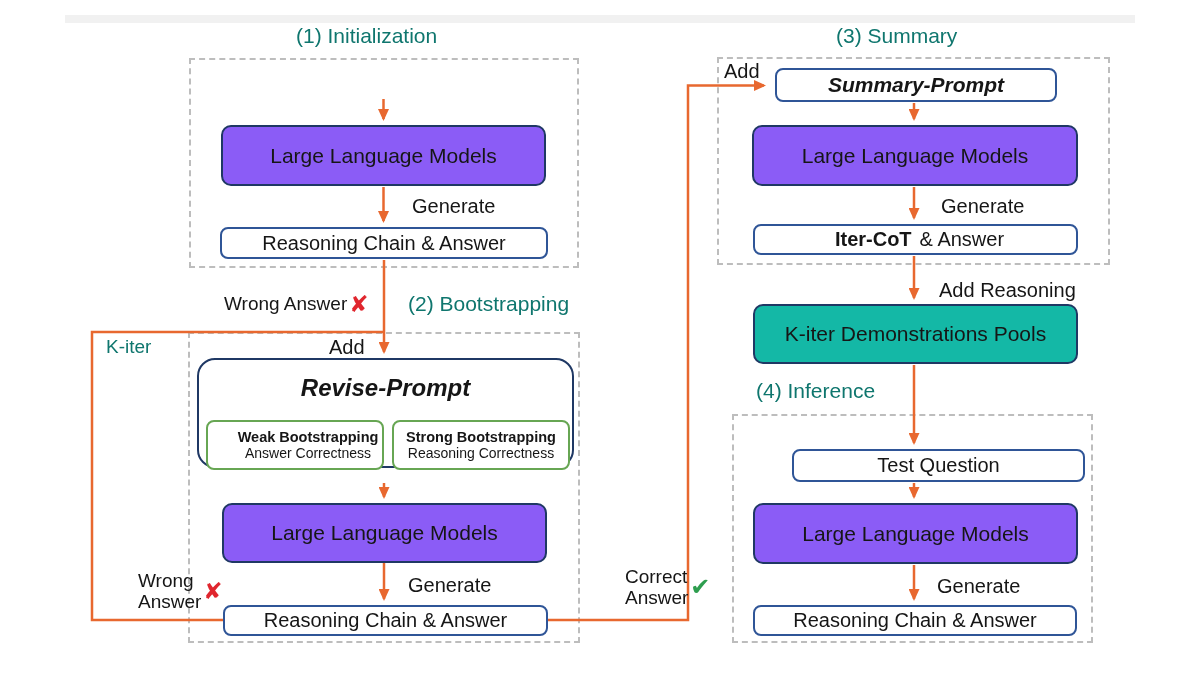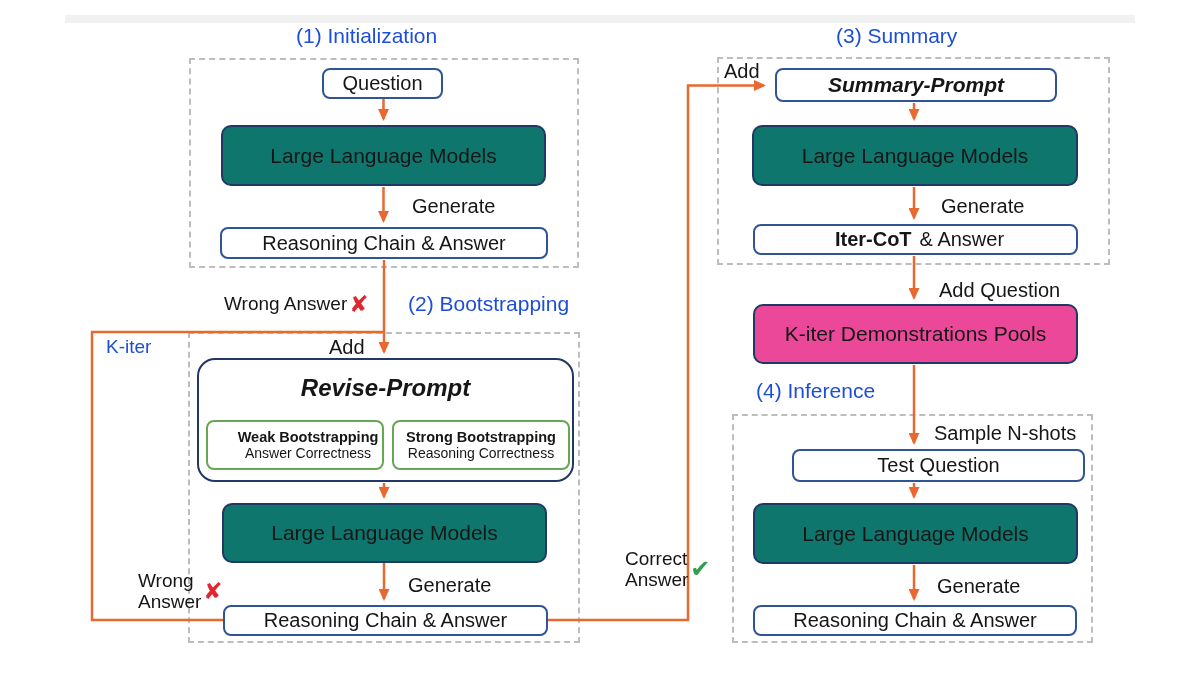--- a/index.html
+++ b/index.html
@@ -3,28 +3,28 @@
 <meta charset="utf-8">
 <style>
   html,body{margin:0;padding:0;background:#ffffff;}
   .stage{
     position:relative;width:1200px;height:675px;background:#ffffff;overflow:hidden;
     font-family:"Liberation Sans","DejaVu Sans",sans-serif;color:#161616;
   }
   .topstrip{position:absolute;left:65px;top:15px;width:1070px;height:8px;background:#f1f1f1;}
   .arrows{position:absolute;left:0;top:0;z-index:1;}
   .dashed{position:absolute;border:2px dashed #bdbdbd;z-index:0;box-sizing:border-box;}
-  .sec-title{position:absolute;z-index:3;color:#1d4ed8;font-size:21px;white-space:nowrap;}
+  .sec-title{position:absolute;z-index:3;color:#0f766e;font-size:21px;white-space:nowrap;}
   .node{
     position:absolute;z-index:2;box-sizing:border-box;background:#ffffff;
     border:2px solid #2f5597;border-radius:8px;display:flex;align-items:center;
     justify-content:center;font-size:20px;white-space:nowrap;
   }
-  .llm{background:#0f766e;border-color:#1f3864;border-radius:10px;font-size:21px;}
-  .pool{background:#ec4899;border-color:#1f3864;border-radius:10px;font-size:21px;}
+  .llm{background:#8b5cf6;border-color:#1f3864;border-radius:10px;font-size:21px;}
+  .pool{background:#14b8a6;border-color:#1f3864;border-radius:10px;font-size:21px;}
   .revise{border-color:#1f3864;border-radius:18px;justify-content:flex-start;
     align-items:flex-start;flex-direction:column;}
   .revise-title{width:100%;text-align:center;font-weight:bold;font-style:italic;
     font-size:24px;margin-top:14px;}
   .subbox{
     position:absolute;box-sizing:border-box;background:#fff;border:2px solid #67a653;
     border-radius:8px;display:flex;flex-direction:column;align-items:center;
     justify-content:center;font-size:14px;line-height:16.5px;white-space:nowrap;
   }
   .subbox .b{font-weight:bold;font-size:14.5px;}
@@ -71,25 +71,24 @@
   <div class="dashed" style="left:189px;top:58px;width:390px;height:210px;"></div>
   <div class="dashed" style="left:188px;top:332px;width:392px;height:311px;"></div>
   <div class="dashed" style="left:717px;top:57px;width:393px;height:208px;"></div>
   <div class="dashed" style="left:732px;top:414px;width:361px;height:229px;"></div>
 
   <div class="sec-title" style="left:296px;top:24px;">(1) Initialization</div>
   <div class="sec-title" style="left:408px;top:292px;">(2) Bootstrapping</div>
   <div class="sec-title" style="left:836px;top:24px;">(3) Summary</div>
   <div class="sec-title" style="left:756px;top:379px;">(4) Inference</div>
 
-  <div class="node" style="left:322px;top:68px;width:121px;height:31px;">Question</div>
   <div class="node llm" style="left:221px;top:125px;width:325px;height:61px;">Large Language Models</div>
   <div class="node" style="left:220px;top:227px;width:328px;height:32px;">Reasoning Chain &amp; Answer</div>
 
-  <div class="node revise" style="left:197px;top:358px;width:377px;height:124px;">
+  <div class="node revise" style="left:197px;top:358px;width:377px;height:110px;">
     <div class="revise-title">Revise-Prompt</div>
     <div class="subbox" style="left:7px;top:60px;width:178px;height:50px;padding-left:26px;">
       <span class="b">Weak Bootstrapping</span>
       <span>Answer Correctness</span>
     </div>
     <div class="subbox" style="left:193px;top:60px;width:178px;height:50px;">
       <span class="b">Strong Bootstrapping</span>
       <span>Reasoning Correctness</span>
     </div>
   </div>
@@ -108,38 +107,37 @@
   <div class="node" style="left:792px;top:449px;width:293px;height:33px;">Test Question</div>
   <div class="node llm" style="left:753px;top:503px;width:325px;height:61px;">Large Language Models</div>
   <div class="node" style="left:753px;top:605px;width:324px;height:31px;">Reasoning Chain &amp; Answer</div>
 
   <div class="lbl big-lbl" style="left:412px;top:195px;">Generate</div>
   <div class="lbl big-lbl" style="left:941px;top:195px;">Generate</div>
   <div class="lbl big-lbl" style="left:408px;top:574px;">Generate</div>
   <div class="lbl big-lbl" style="left:937px;top:575px;">Generate</div>
   <div class="lbl big-lbl" style="left:329px;top:336px;">Add</div>
   <div class="lbl big-lbl" style="left:724px;top:60px;">Add</div>
-  <div class="lbl big-lbl" style="left:939px;top:279px;">Add Question</div>
-  <div class="lbl big-lbl" style="left:934px;top:422px;">Sample N-shots</div>
+  <div class="lbl big-lbl" style="left:939px;top:279px;">Add Reasoning</div>
   <div class="lbl sec-title" style="left:106px;top:336px;text-align:right;">K-iter</div>
 
   <div class="lbl stack" style="left:224px;top:293px;">
     <span>Wrong Answer</span>
     <span class="cross">✘</span>
   </div>
 
   <div class="lbl stack" style="left:98px;top:570px;">
     <span class="col">
       <span>Wrong</span>
       <span>Answer</span>
     </span>
     <span class="cross">✘</span>
   </div>
 
-  <div class="lbl stack" style="left:585px;top:548px;">
+  <div class="lbl stack" style="left:585px;top:566px;">
     <span class="col">
       <span>Correct</span>
       <span>Answer</span>
     </span>
     <span class="check">✔</span>
   </div>
 
 </div>
 
 </body></html>

